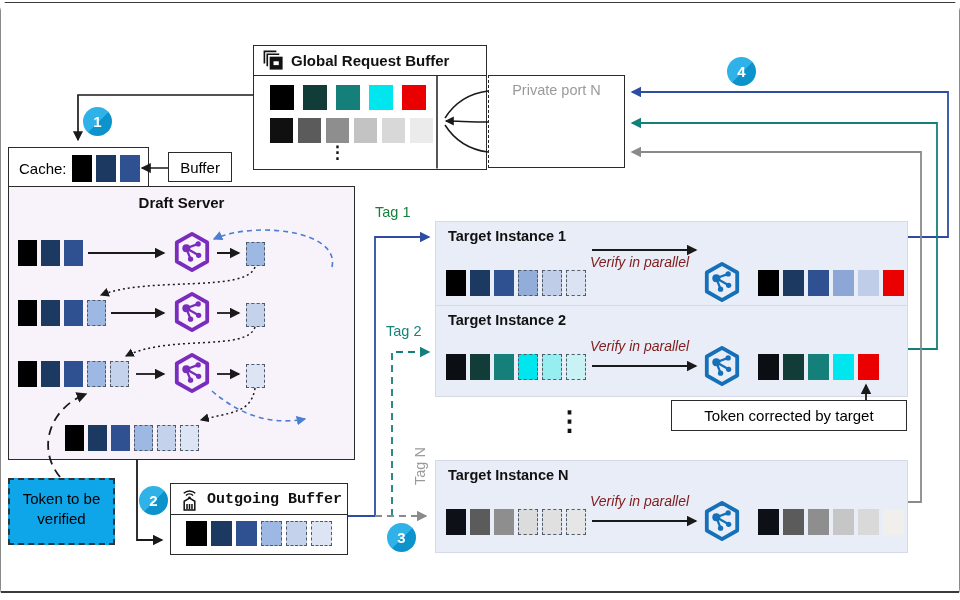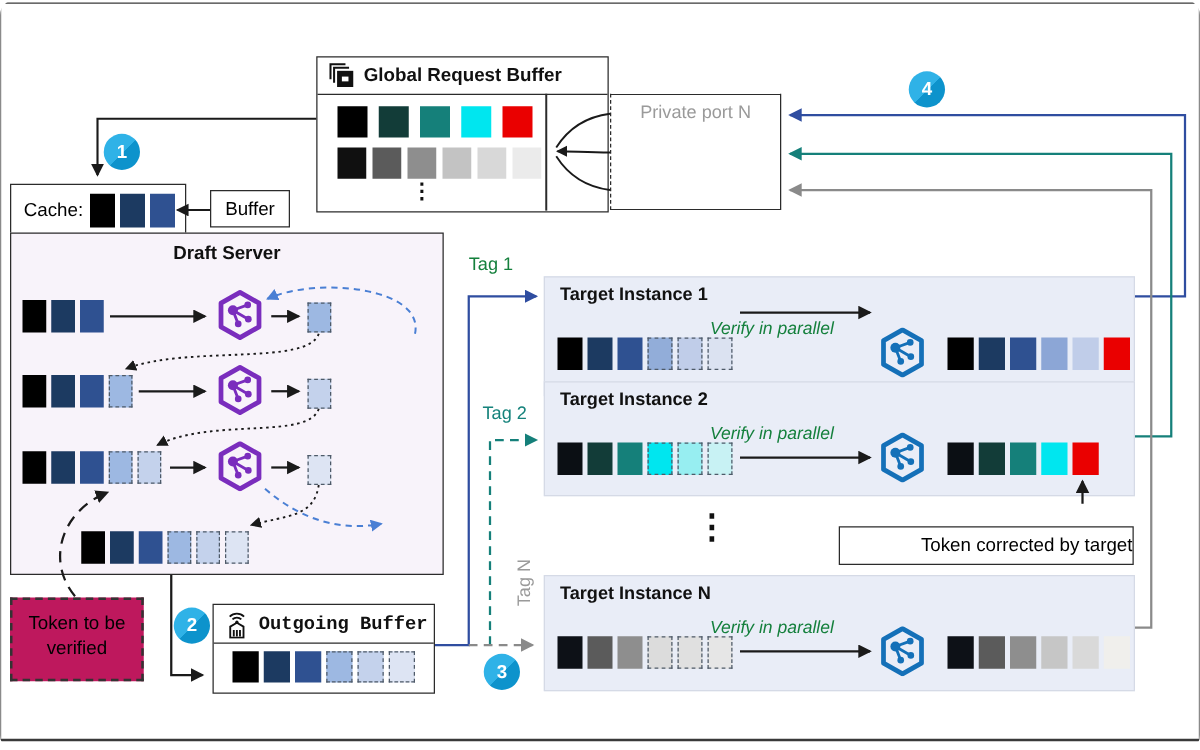--- a/index.html
+++ b/index.html
@@ -19,27 +19,27 @@
   .port-row{height:31px;line-height:29px;text-align:center;font-size:14.5px;border-bottom:1.5px solid #2b2b2b;box-sizing:border-box;}
   .port-row:last-child{border-bottom:none;}
   .input-box{left:8px;top:147px;width:141px;height:42px;display:flex;align-items:center;}
   .prefix-box{left:168px;top:152px;width:64px;height:30px;display:flex;align-items:center;justify-content:center;font-size:15px;}
   .draft{left:8px;top:186px;width:347px;height:274px;background:#f8f3fa;}
   .kv{left:273px;top:267px;width:74px;height:165px;border:1.6px dashed #4a4a4a;background:#f9f2da;box-sizing:border-box;z-index:2;text-align:center;}
   .kv-txt{font-weight:700;font-size:15px;line-height:19px;color:#111;margin-top:2px;}
   .hex{position:absolute;width:38px;height:40px;z-index:4;}
   .hex svg{width:100%;height:100%;display:block;}
   .hex.purple{color:#7a2dbd;} .hex.blue{color:#1470b8;}
-  .ttv{left:8px;top:478px;width:107px;height:67px;border:2px dashed #333;background:#be185d;box-sizing:border-box;text-align:center;font-size:15px;line-height:1.35;padding-top:9px;z-index:2;position:absolute;}
+  .ttv{left:8px;top:478px;width:107px;height:67px;border:2px dashed #333;background:#0ea5e9;box-sizing:border-box;text-align:center;font-size:15px;line-height:1.35;padding-top:9px;z-index:2;position:absolute;}
   .outgoing{left:170px;top:483px;width:178px;height:72px;z-index:2;font-family:Liberation Mono, monospace;}
   .out-head{position:absolute;left:0;top:0;right:0;height:31px;border-bottom:1.6px solid #2b2b2b;display:flex;align-items:center;gap:6px;padding-left:7px;box-sizing:border-box;}
   .instance{position:absolute;left:435px;width:473px;background:#e9edf7;border:1px solid #d5dae6;box-sizing:border-box;z-index:1;}
   .ti-title{position:absolute;left:12px;top:6px;font-weight:700;font-size:14.5px;color:#111;}
-  .verify{position:absolute;left:132px;top:32px;font-style:italic;font-size:14px;color:#15803d;}
-  .tcorr{left:671px;top:421px;width:236px;height:31px;display:flex;align-items:center;justify-content:flex-end;font-size:15px;z-index:6;}
+  .verify{position:absolute;left:154px;top:32px;font-style:italic;font-size:14px;color:#7f1d1d;}
+  .tcorr{left:671px;top:400px;width:236px;height:31px;display:flex;align-items:center;justify-content:center;font-size:15px;z-index:6;}
   .tag-label{position:absolute;font-size:14.5px;z-index:6;}
   .dots{position:absolute;font-weight:700;color:#111;z-index:3;}
   svg.overlay{position:absolute;left:0;top:0;z-index:5;pointer-events:none;}
   .icon24{width:23px;height:23px;flex:none;} .icon24 svg{width:100%;height:100%;display:block;}
 </style>
 </head>
 <body>
 
 <div id="canvas">
   <div class="frame"></div>

